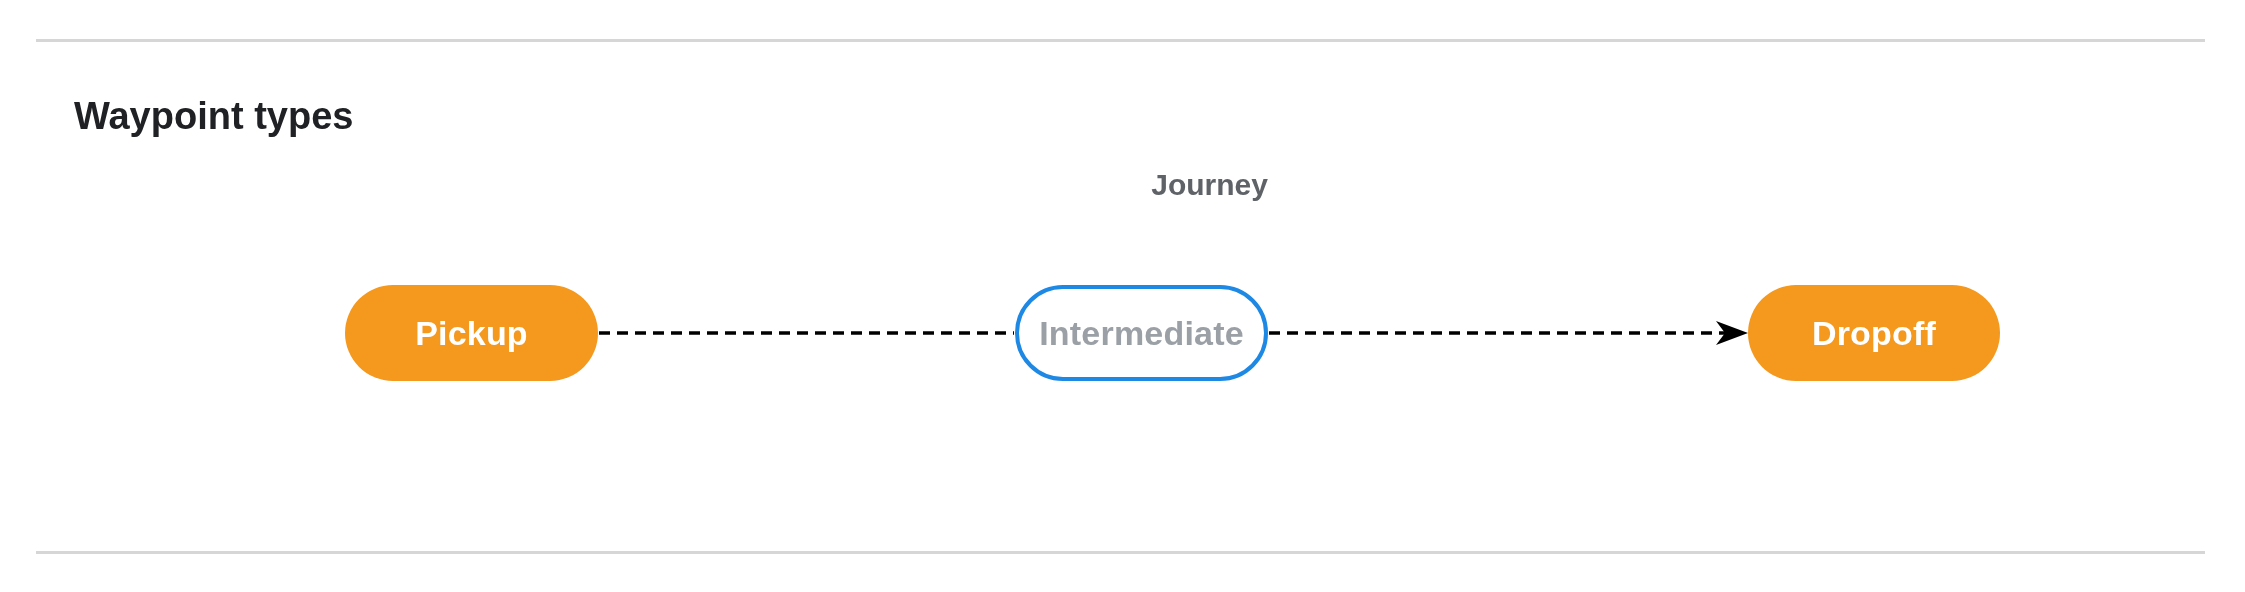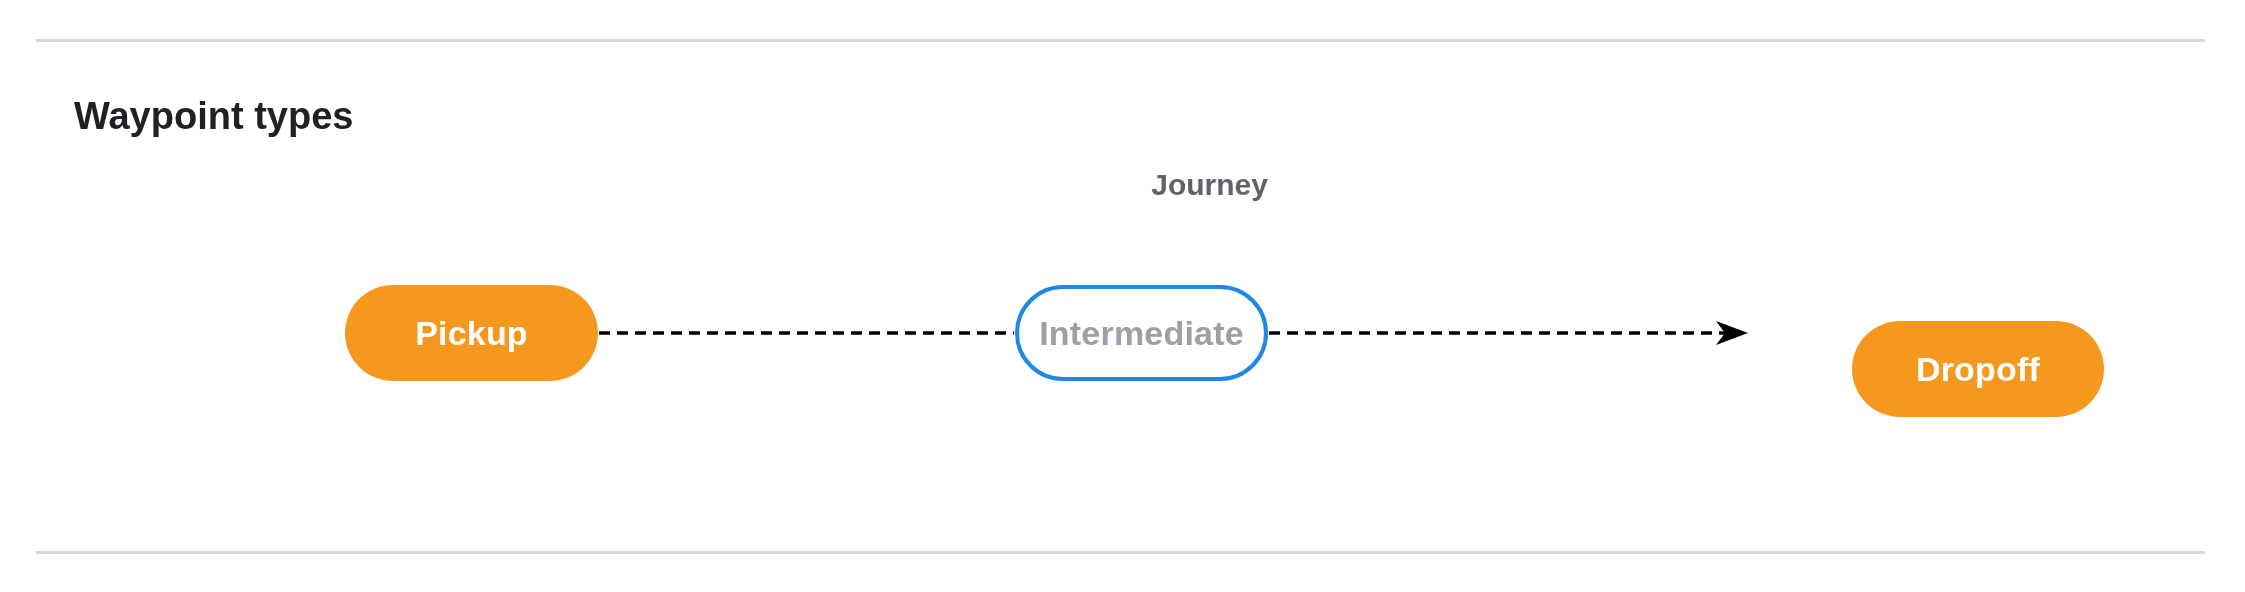--- a/index.html
+++ b/index.html
@@ -78,21 +78,21 @@
     background: var(--terminal-fill, #F4981E);
     color: var(--terminal-text, #ffffff);
   }
   .pill.intermediate {
     background: #ffffff;
     border: 4px solid var(--intermediate-border, #1E88E5);
     color: var(--intermediate-text, #9AA0A6);
   }
   #node-pickup       { left: 345px;  width: 253px; }
   #node-intermediate { left: 1015px; width: 253px; }
-  #node-dropoff      { left: 1852px; width: 252px; margin-top: 36px; }
+  #node-dropoff      { left: 1748px; width: 252px; }
 </style>
 </head>
 <body>
 
 <div class="canvas">
 
   <div class="divider top"></div>
 
   <h2 class="title">Waypoint types</h2>
 

